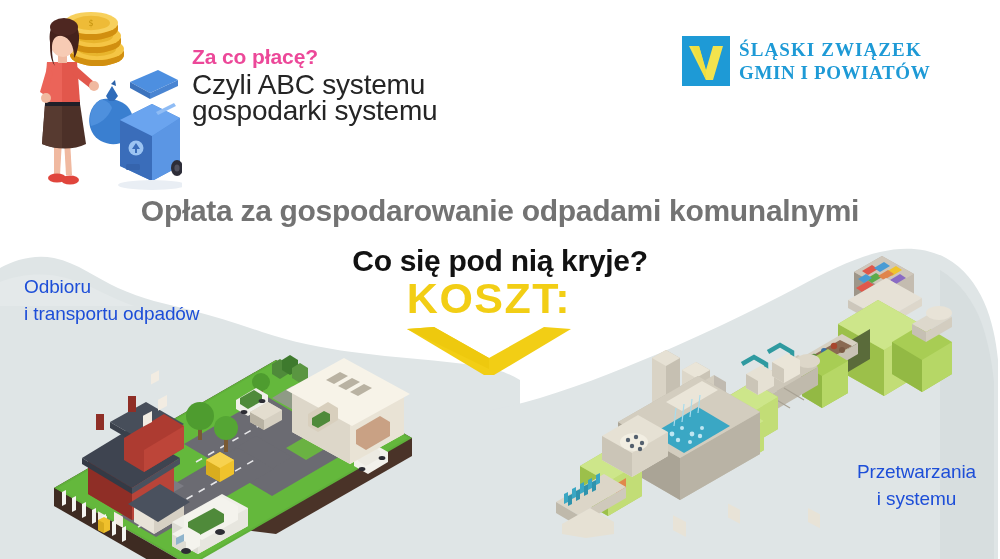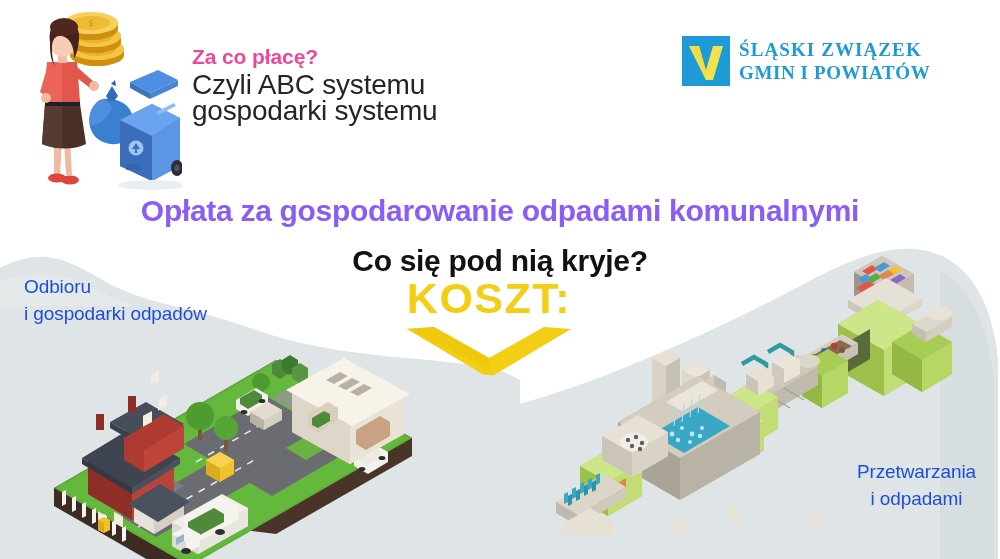--- a/index.html
+++ b/index.html
@@ -34,21 +34,21 @@
   .logo-words .lw{
     font-family:"Liberation Serif",serif;
     color:#1E9AD6;font-weight:bold;font-size:19px;line-height:23px;
     letter-spacing:1.1px;white-space:nowrap;
   }
   .logo-words .lw2{letter-spacing:0.6px;}
 
   
   .headline{position:absolute;left:0;top:192px;width:1000px;text-align:center;z-index:6;}
   .headline .h1{
-    font-size:30px;font-weight:bold;color:#8b5cf6;line-height:38px;
+    font-size:30px;font-weight:bold;color:#737373;line-height:38px;
     letter-spacing:-0.3px;margin:0;
   }
   .headline .h2{
     font-size:30px;font-weight:bold;color:#121212;line-height:38px;
     letter-spacing:-0.3px;margin:12px;
   }
 
   
   .cap{position:absolute;color:#1d4ed8;font-size:19px;line-height:27px;letter-spacing:-0.1px;z-index:6;}
   .cap-left{left:24px;top:273px;text-align:left;}
@@ -196,26 +196,26 @@
     </div>
   </div>
 
   <div class="headline">
     <p class="h1">Opłata za gospodarowanie odpadami komunalnymi</p>
     <p class="h2">Co się pod nią kryje?</p>
   </div>
 
   <div class="cap cap-left">
     <div>Odbioru</div>
-    <div>i gospodarki odpadów</div>
+    <div>i transportu odpadów</div>
   </div>
 
   <div class="cap cap-right">
     <div>Przetwarzania</div>
-    <div>i odpadami</div>
+    <div>i systemu</div>
   </div>
 
   <div class="koszt">
     <span class="word">KOSZT:</span>
     <svg class="chev" viewBox="0 0 170 52" aria-hidden="true">
       <path d="M3 4 L30 2 L85 33 L140 2 L167 4 L90 50 L80 50 Z" fill="#F2CE15"></path>
       <path d="M3 4 L30 2 L85 33 L85 44 Z" fill="#EEC90E"></path>
     </svg>
   </div>
 

